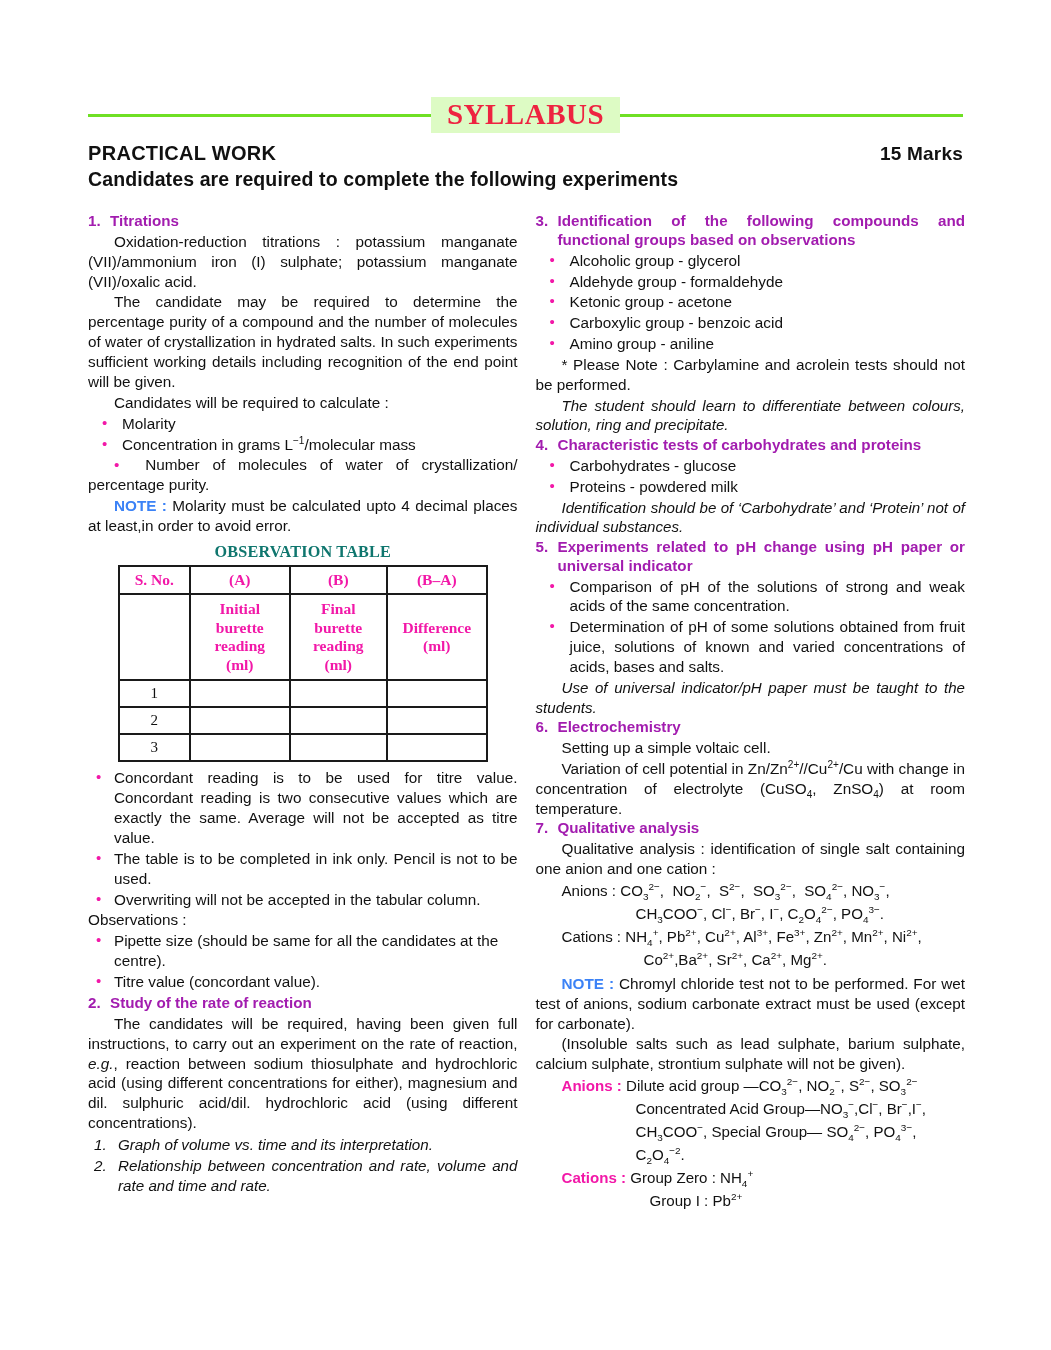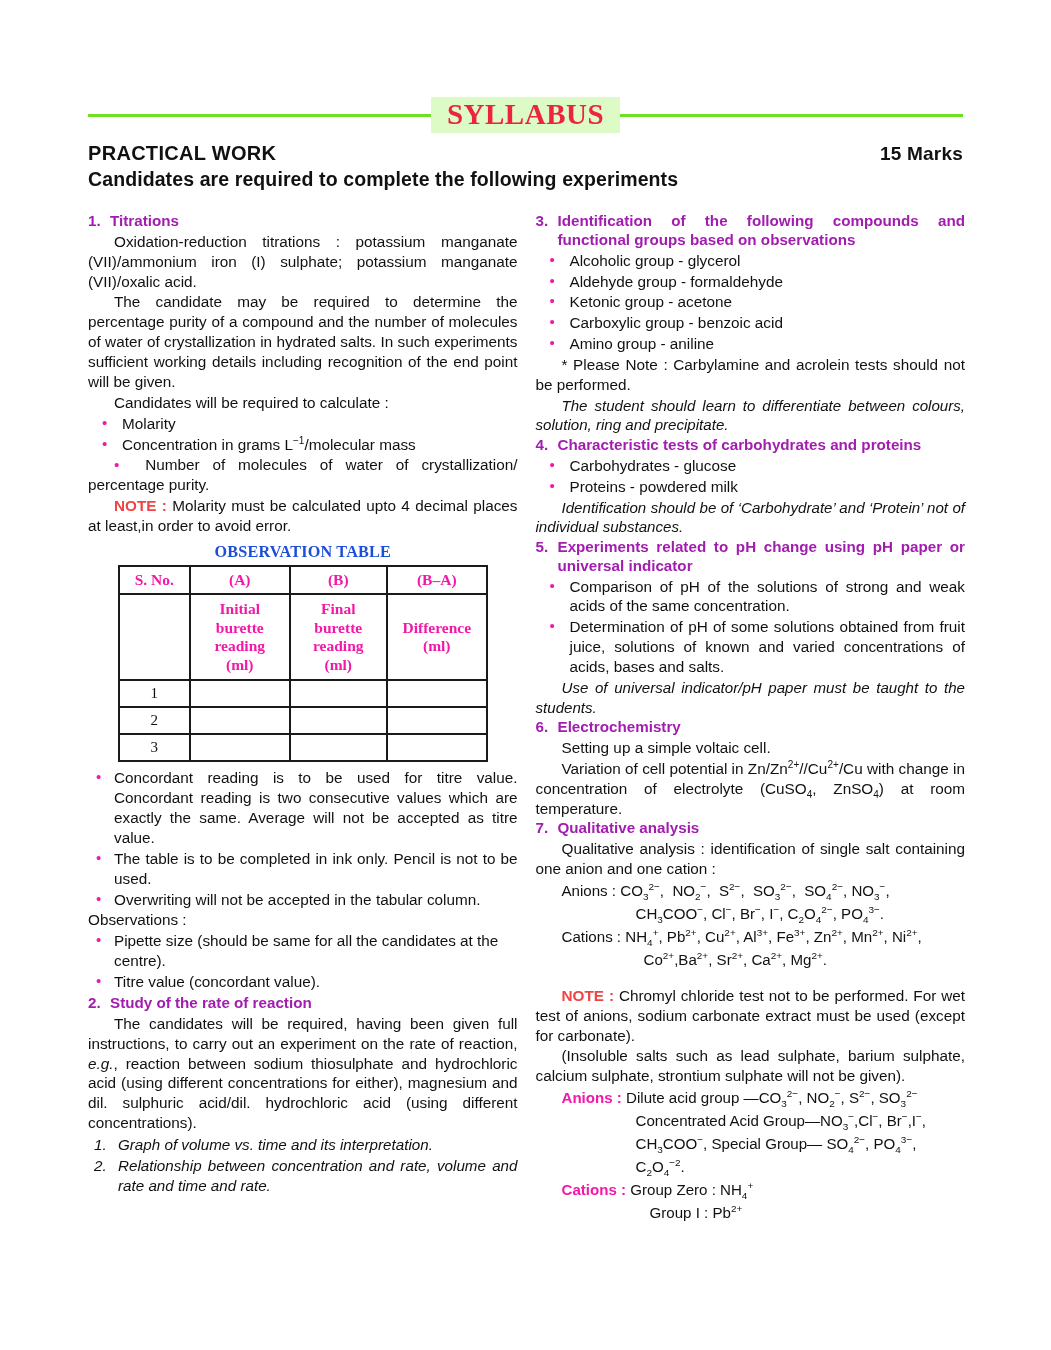--- a/index.html
+++ b/index.html
@@ -54,21 +54,21 @@
     text-align:justify;text-justify:inter-word;
     font-family:"Liberation Sans", sans-serif;
   }
   p.body.indent{text-indent:26px;}
   p.body.noj{text-align:left;}
   p.ital{
     font-size:15.1px;line-height:1.30;margin:0 0 1px 0;
     font-style:italic;text-align:justify;
   }
   p.ital.indent{text-indent:26px;}
-  .note-lbl{color:#ef4444;font-weight:bold;}
+  .note-lbl{color:#3b82f6;font-weight:bold;}
   .pink{color:#f218a8;}
   .bold{font-weight:bold;}
 
   ul.blist{list-style:none;margin:0 0 1px 0;padding:0;}
   ul.blist li{
     position:relative;padding-left:26px;margin:0 0 1px 0;
     font-size:15.3px;line-height:1.30;text-align:justify;
   }
   ul.blist li::before{
     content:"\2022";position:absolute;left:8px;top:-1px;
@@ -86,21 +86,21 @@
   ol.ilist li .onum{position:absolute;left:6px;}
 
   
   p.hangb{
     font-size:15.3px;line-height:1.30;margin:0 0 1px 0;text-align:justify;
   }
   p.hangb .b{color:#f218a8;}
 
   
   .obs-title{
-    color:#1d4ed8;font-weight:bold;font-size:16.2px;
+    color:#0f766e;font-weight:bold;font-size:16.2px;
     text-align:center;margin:7px 0 3px 0;letter-spacing:.2px;
     font-family:"Liberation Serif", serif;
   }
   table.obs{
     border-collapse:collapse;margin:0 auto 6px auto;
     width:368px;table-layout:fixed;
   }
   table.obs td{
     border:2px solid #1a1a1a;
     text-align:center;vertical-align:middle;
@@ -281,21 +281,21 @@
       <p class="body indent"><span>Variation of cell potential in </span><span>Zn/Zn<sup>2+</sup>//Cu<sup>2+</sup>/Cu</span> with change  in concentration  of  electrolyte (CuSO<sub>4</sub>, ZnSO<sub>4</sub>) at room temperature.</p>
 
       <div class="num-head"><span class="n">7.</span><span>Qualitative analysis</span></div>
 
       <p class="body indent">Qualitative analysis : identification of single salt containing one anion and one cation :</p>
 
       <p class="chem hang-chem" style="margin:0 0 0 26px"><span class="lbl">Anions :</span> CO<sub>3</sub><sup>2−</sup>,&nbsp; NO<sub>2</sub><sup>−</sup>,&nbsp; S<sup>2−</sup>,&nbsp; SO<sub>3</sub><sup>2−</sup>,&nbsp; SO<sub>4</sub><sup>2−</sup>, NO<sub>3</sub><sup>−</sup>, CH<sub>3</sub>COO<sup>−</sup>, Cl<sup>−</sup>, Br<sup>−</sup>, I<sup>−</sup>, C<sub>2</sub>O<sub>4</sub><sup>2−</sup>, PO<sub>4</sub><sup>3−</sup>.</p>
 
       <p class="chem hang-chem2" style="margin:0 0 0 26px"><span class="lbl">Cations :</span> NH<sub>4</sub><sup>+</sup>, Pb<sup>2+</sup>, Cu<sup>2+</sup>, Al<sup>3+</sup>, Fe<sup>3+</sup>, Zn<sup>2+</sup>, Mn<sup>2+</sup>, Ni<sup>2+</sup>, Co<sup>2+</sup>,Ba<sup>2+</sup>, Sr<sup>2+</sup>, Ca<sup>2+</sup>, Mg<sup>2+</sup>.</p>
 
-      <p class="body indent" style="margin-top:14px"><span class="note-lbl">NOTE :</span><span> Chromyl chloride test not to be performed. For wet test of anions, sodium  carbonate extract must be used (except for carbonate).</span></p>
+      <p class="body indent" style="margin-top:2px"><span class="note-lbl">NOTE :</span><span> Chromyl chloride test not to be performed. For wet test of anions, sodium  carbonate extract must be used (except for carbonate).</span></p>
 
       <p class="body indent">(Insoluble salts such as lead sulphate, barium sulphate, calcium sulphate, strontium sulphate will not be given).</p>
 
       <p class="chem hang-chem" style="margin:0 0 0 26px"><span class="lbl pink bold">Anions :</span> <span>Dilute acid group —</span>CO<sub>3</sub><sup>2−</sup>, NO<sub>2</sub><sup>−</sup>, S<sup>2−</sup>, SO<sub>3</sub><sup>2−</sup> <span>Concentrated Acid Group—</span>NO<sub>3</sub><sup>−</sup>,Cl<sup>−</sup>, Br<sup>−</sup>,I<sup>−</sup>, CH<sub>3</sub>COO<sup>−</sup>, <span>Special  Group— </span>SO<sub>4</sub><sup>2−</sup>, PO<sub>4</sub><sup>3−</sup>, C<sub>2</sub>O<sub>4</sub><sup>−2</sup>.</p>
 
       <p class="chem hang-chem2" style="margin:0 0 0 26px"><span class="lbl pink bold">Cations :</span> <span>Group Zero : </span>NH<sub>4</sub><sup>+</sup><br><span style="display:inline-block;width:6px"></span><span>Group I : </span>Pb<sup>2+</sup></p>
 
     </div>
   </div>
 </div>

